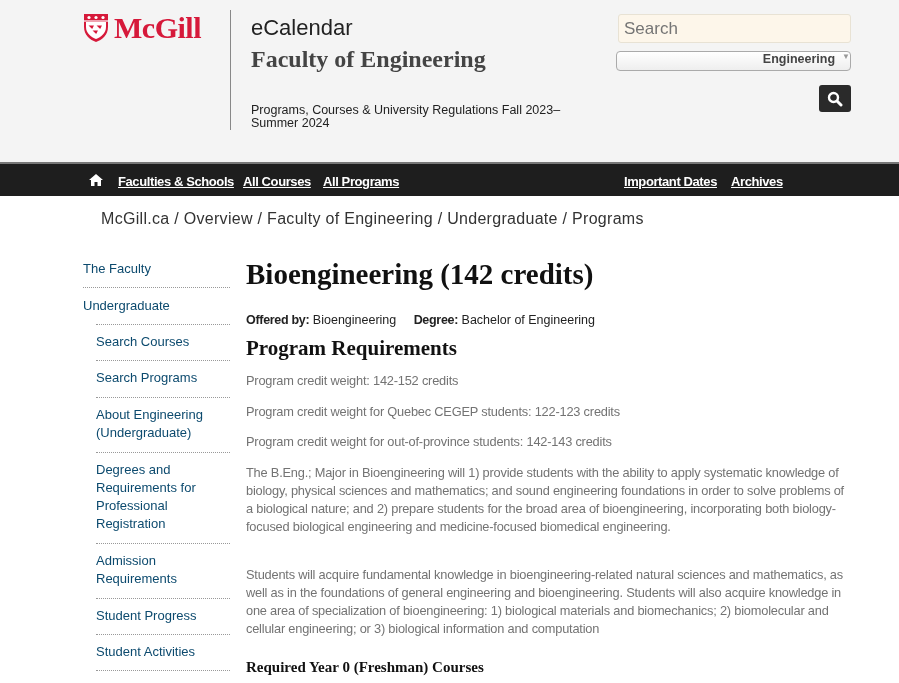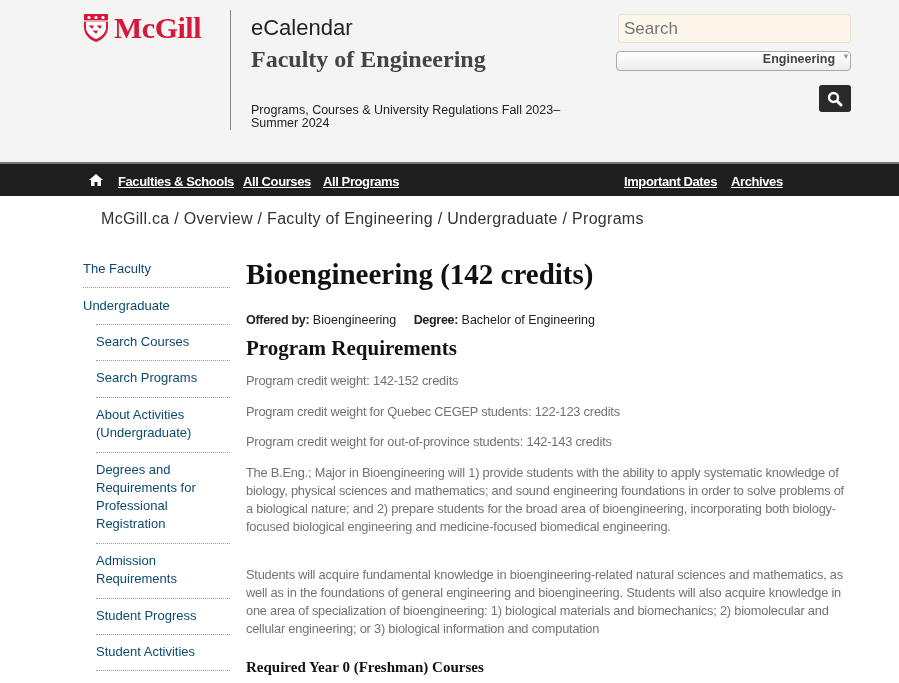--- a/index.html
+++ b/index.html
@@ -92,21 +92,21 @@
 
 <div class="sidebar">
   <a class="side-item" style="left:0;top:4px;width:147px">The Faculty</a>
   <div class="side-line" style="left:0;top:31px;width:147px"></div>
   <a class="side-item" style="left:0;top:41px;width:147px">Undergraduate</a>
   <div class="side-line" style="left:13px;top:68px;width:134px"></div>
   <a class="side-item" style="left:13px;top:77px;width:134px">Search Courses</a>
   <div class="side-line" style="left:13px;top:104px;width:134px"></div>
   <a class="side-item" style="left:13px;top:113px;width:134px">Search Programs</a>
   <div class="side-line" style="left:13px;top:141px;width:134px"></div>
-  <a class="side-item" style="left:13px;top:150px;width:134px">About Activities (Undergraduate)</a>
+  <a class="side-item" style="left:13px;top:150px;width:134px">About Engineering (Undergraduate)</a>
   <div class="side-line" style="left:13px;top:196px;width:134px"></div>
   <a class="side-item" style="left:13px;top:205px;width:134px">Degrees and Requirements for Professional Registration</a>
   <div class="side-line" style="left:13px;top:287px;width:134px"></div>
   <a class="side-item" style="left:13px;top:296px;width:134px">Admission Requirements</a>
   <div class="side-line" style="left:13px;top:342px;width:134px"></div>
   <a class="side-item" style="left:13px;top:351px;width:134px">Student Progress</a>
   <div class="side-line" style="left:13px;top:378px;width:134px"></div>
   <a class="side-item" style="left:13px;top:387px;width:134px">Student Activities</a>
   <div class="side-line" style="left:13px;top:414px;width:134px"></div>
 </div>

